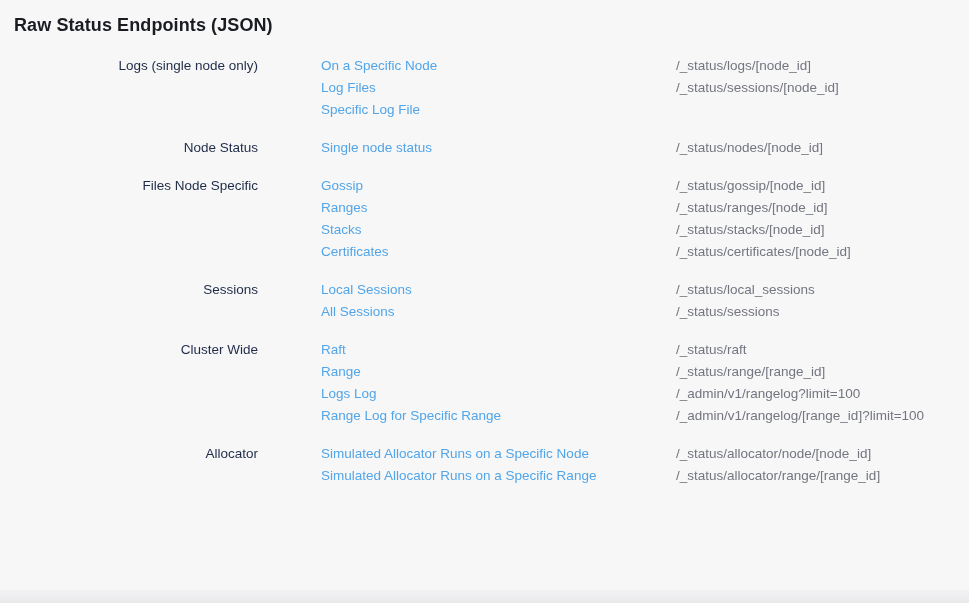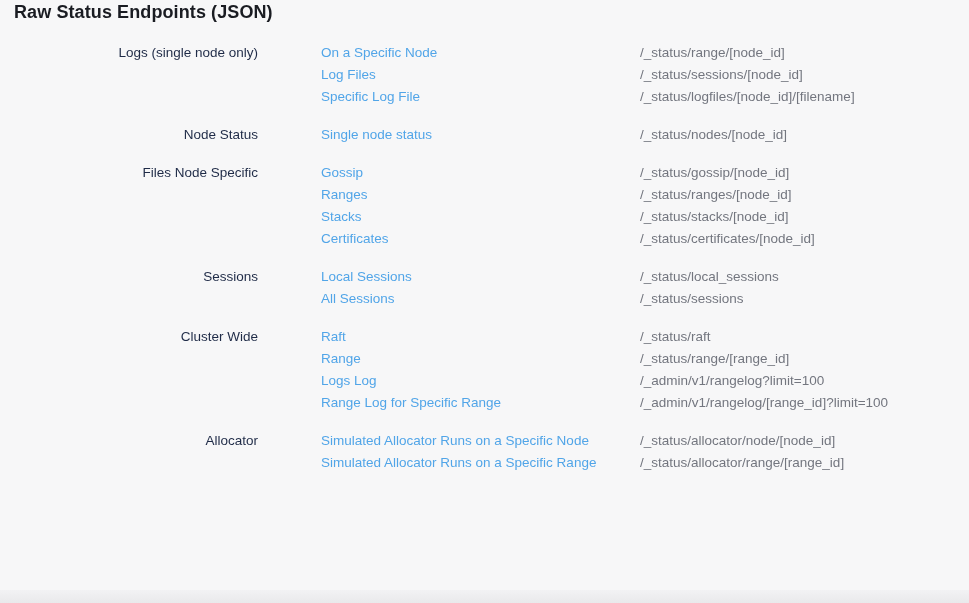--- a/index.html
+++ b/index.html
@@ -15,52 +15,53 @@
   body {
     width: 969px;
     height: 603px;
     background: var(--bg);
     font-family: "Liberation Sans", sans-serif;
     overflow: hidden;
     position: relative;
   }
   h1.page-title {
     margin: 0 0 18px 14px;
+    padding-top: 13px;
     font-size: 18px;
     line-height: 24px;
     font-weight: 700;
     color: var(--title);
     letter-spacing: 0.1px;
   }
   .sections { }
   .group {
     display: grid;
     grid-template-columns: 258px 1fr;
     margin-bottom: 16px;
+    gap: 36px;
   }
   .cat {
     text-align: right;
     font-size: 13.5px;
     color: var(--category);
     line-height: 22px;
     white-space: nowrap;
   }
   .rows { margin-left: 27px; }
   .row {
     display: grid;
     grid-template-columns: 355px 1fr;
     line-height: 22px;
   }
   .link {
     color: var(--link);
     font-size: 13.5px;
     text-decoration: none;
     white-space: nowrap;
     justify-self: start;
-    margin-left: 36px;
   }
   .path {
     color: var(--path);
     font-size: 13.5px;
     white-space: nowrap;
   }
   .bottom-strip {
     position: absolute;
     left: 0;
     right: 0;
@@ -73,31 +74,30 @@
 <body>
 
 <div class="page">
   <h1 class="page-title">Raw Status Endpoints (JSON)</h1>
   <div class="sections" id="sections-root">
   <section class="group">
     <div class="cat">Logs (single node only)</div>
     <div class="rows">
   <div class="row">
     <a href="#" class="link">On a Specific Node</a>
-    <span class="path">/_status/range/[node_id]</span>
+    <span class="path">/_status/logs/[node_id]</span>
   </div>
 
   <div class="row">
     <a href="#" class="link">Log Files</a>
     <span class="path">/_status/sessions/[node_id]</span>
   </div>
 
   <div class="row">
     <a href="#" class="link">Specific Log File</a>
-    <span class="path">/_status/logfiles/[node_id]/[filename]</span>
   </div>
 </div>
   </section>
 
 
   <section class="group">
     <div class="cat">Node Status</div>
     <div class="rows">
 
   <div class="row">

